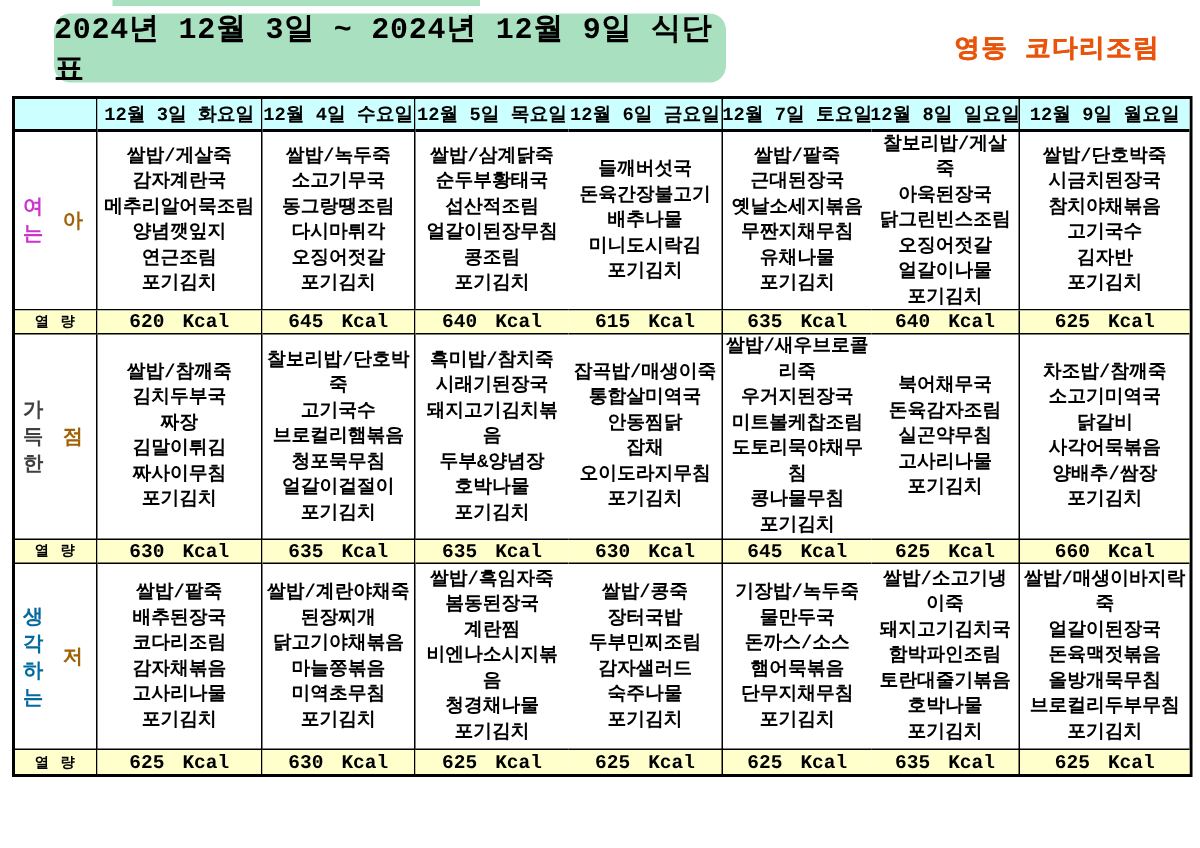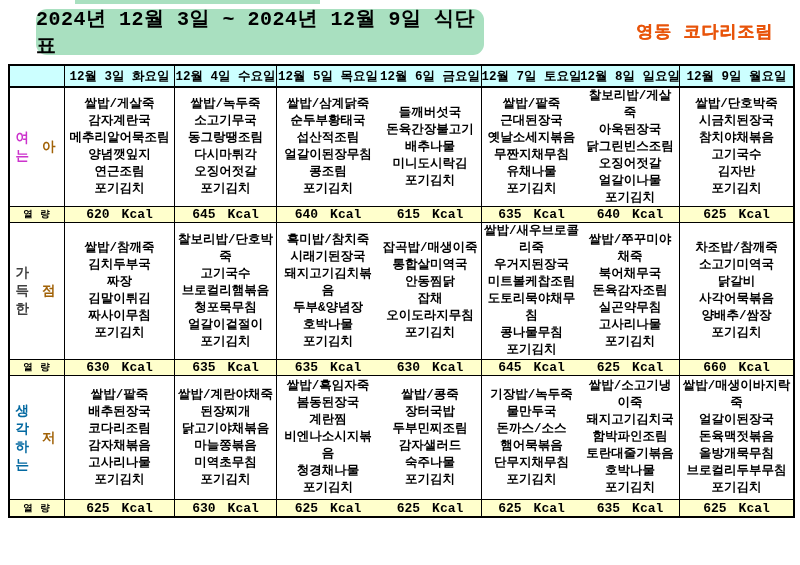--- a/index.html
+++ b/index.html
@@ -221,21 +221,20 @@
       </div>
       <div class="cell menu c5">
         <div class="item">쌀밥/새우브로콜리죽</div>
         <div class="item">우거지된장국</div>
         <div class="item">미트볼케찹조림</div>
         <div class="item">도토리묵야채무침</div>
         <div class="item">콩나물무침</div>
         <div class="item">포기김치</div>
       </div>
       <div class="cell menu c6">
-        <div class="item">쌀밥/쭈꾸미야채죽</div>
         <div class="item">북어채무국</div>
         <div class="item">돈육감자조림</div>
         <div class="item">실곤약무침</div>
         <div class="item">고사리나물</div>
         <div class="item">포기김치</div>
       </div>
       <div class="cell menu c7">
         <div class="item">차조밥/참깨죽</div>
         <div class="item">소고기미역국</div>
         <div class="item">닭갈비</div>

